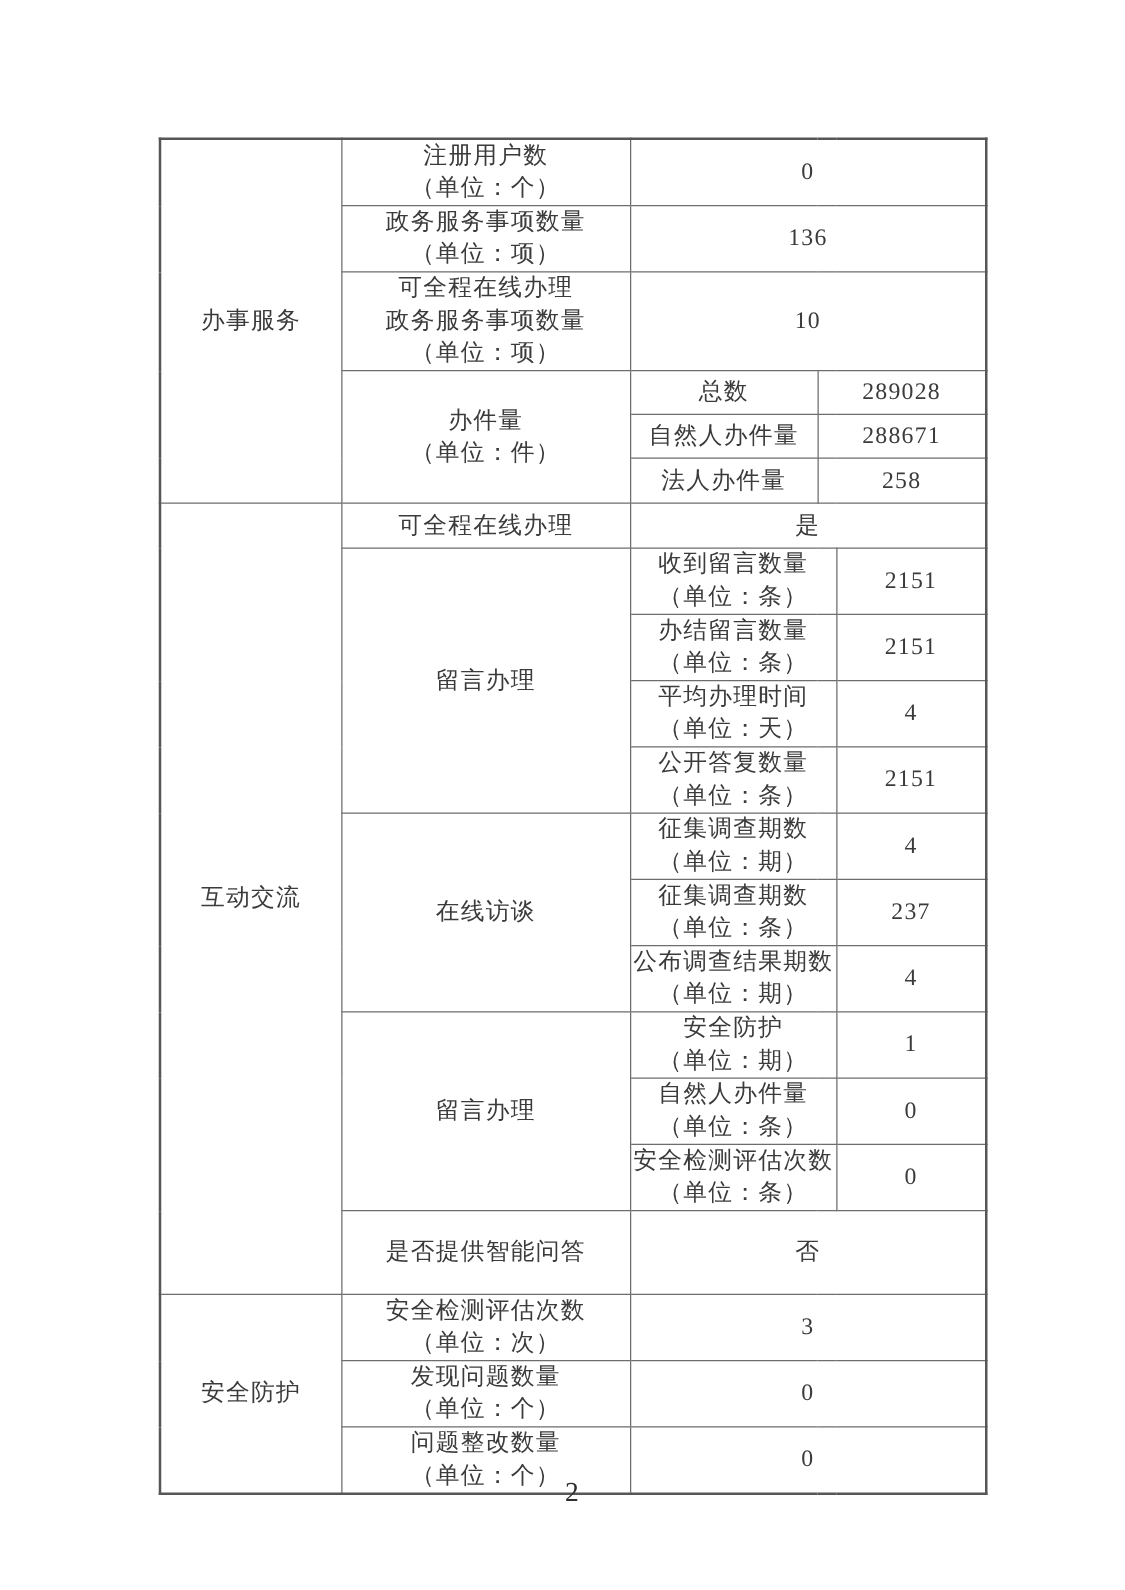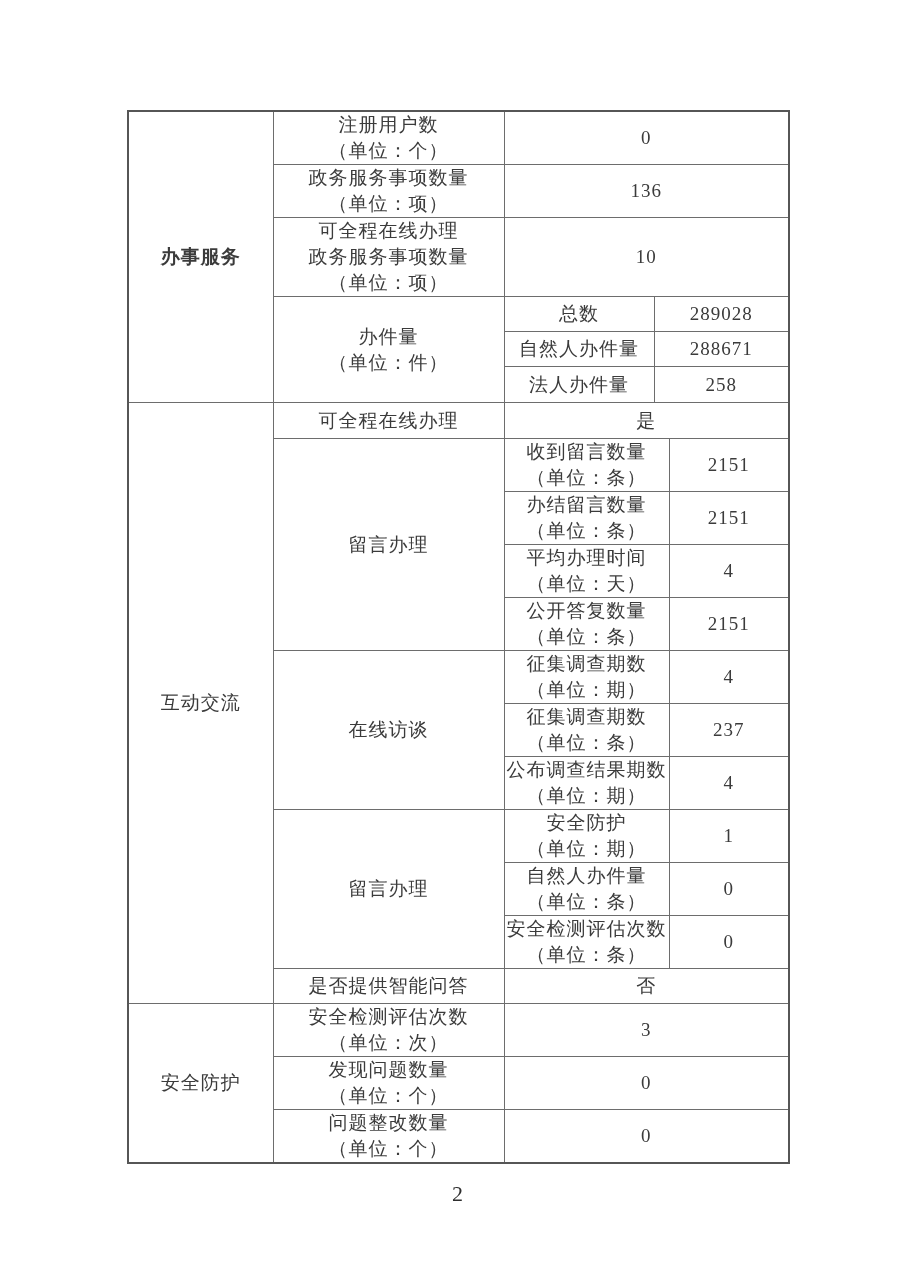--- a/index.html
+++ b/index.html
@@ -34,21 +34,20 @@
     font-size: 19px;
     line-height: 26px;
     letter-spacing: 1px;
     padding: 0;
     white-space: pre-line;
     overflow: hidden;
   }
   td.sec-top {
     vertical-align: top;
     padding-top: 13px;
-    font-weight: bold;
   }
   td.num {
     letter-spacing: 0.5px;
   }
   .pagenum {
     position: absolute;
     left: 127px;
     top: 1181px;
     width: 661px;
     text-align: center;
@@ -154,21 +153,21 @@
       <tr style="height:52px">
         <td colspan="2">自然人办件量
 （单位：条）</td>
         <td class="num">0</td>
       </tr>
       <tr style="height:52px">
         <td colspan="2">安全检测评估次数
 （单位：条）</td>
         <td class="num">0</td>
       </tr>
-      <tr style="height:35px">
+      <tr style="height:67px">
         <td>是否提供智能问答</td>
         <td colspan="3">否</td>
       </tr>
 
       <tr style="height:48px">
         <td rowspan="3">安全防护</td>
         <td>安全检测评估次数
 （单位：次）</td>
         <td class="num" colspan="3">3</td>
       </tr>

